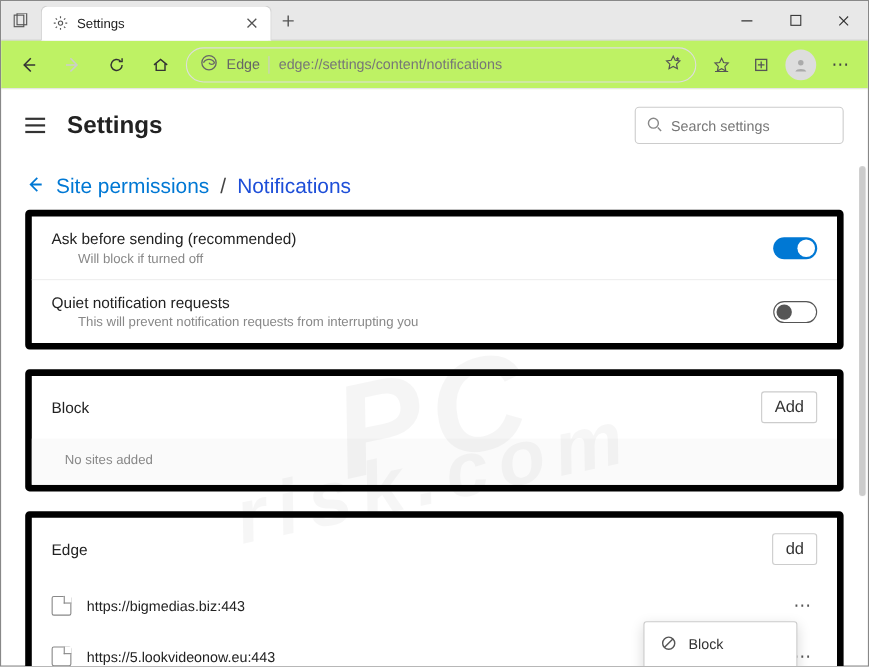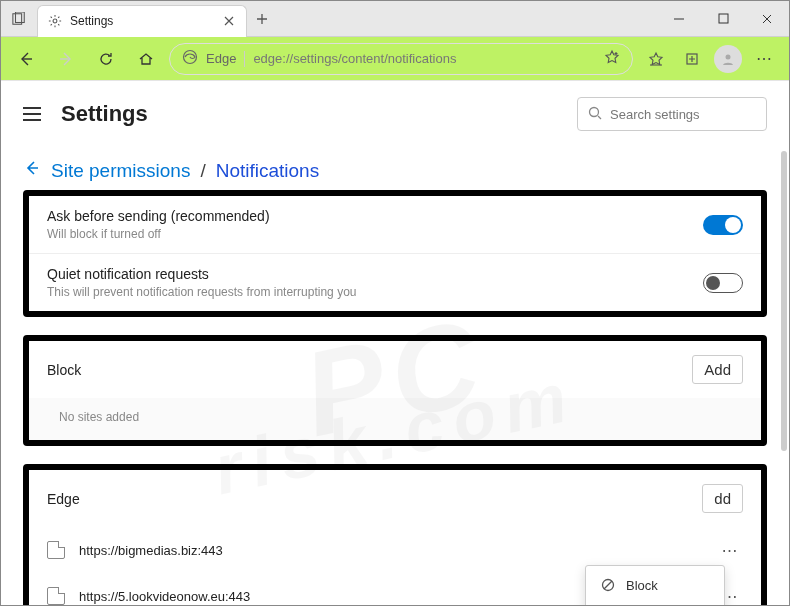--- a/index.html
+++ b/index.html
@@ -40,21 +40,21 @@
 .breadcrumb .back { color:#0078d4; }
 .breadcrumb .link { color:#0078d4; font-weight:500; }
 .breadcrumb .slash { color:#444; font-weight:400; }
 .breadcrumb .current { color:#1d4ed8; font-weight:400; }
 
 .card { border:6px solid #000000; border-radius:4px; margin-bottom:18px; background:#fff; }
 .row { padding: 12px 18px; }
 .row + .row { border-top:1px solid #eee; }
 .row-head { display:flex; align-items:center; justify-content:space-between; }
 .row-title { font-size:14px; color:#222; font-weight:500; }
-.row-sub { font-size:12px; color:#888; margin-top:3px; }
+.row-sub { font-size:12px; color:#888; margin-top:3px;margin-left:24px; }
 
 .toggle { width:40px; height:20px; border-radius:10px; position:relative; }
 .toggle.on { background:#0078d4; }
 .toggle.on::after { content:""; position:absolute; right:2px; top:2px; width:16px; height:16px; background:#fff; border-radius:50%; }
 .toggle.off { background:#fff; border:1px solid #555; }
 .toggle.off::after { content:""; position:absolute; left:2px; top:2px; width:14px; height:14px; background:#555; border-radius:50%; }
 
 .section-head { padding: 14px 18px; display:flex; align-items:center; justify-content:space-between; }
 .section-title { font-size:14px; color:#222; }
 .add-btn { border:1px solid #ccc; border-radius:3px; padding:5px 11px; font-size:15px; color:#333; background:#fff; }

